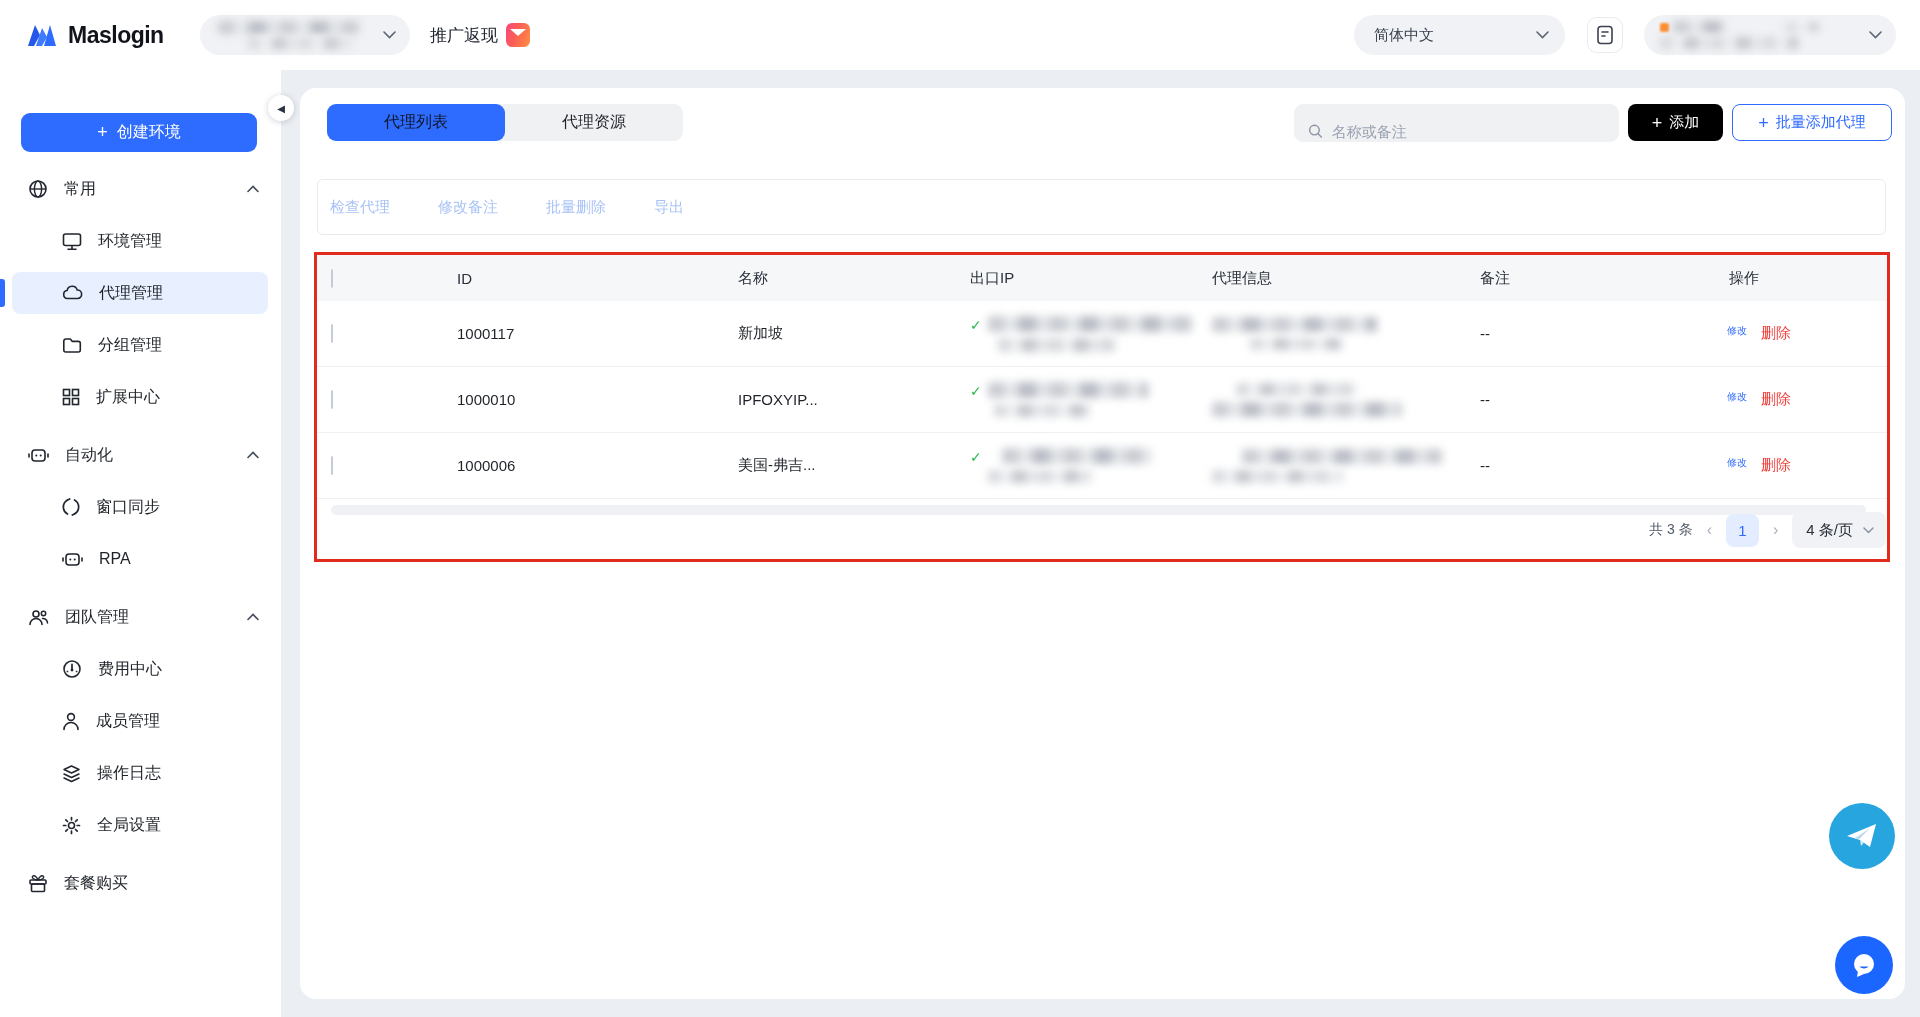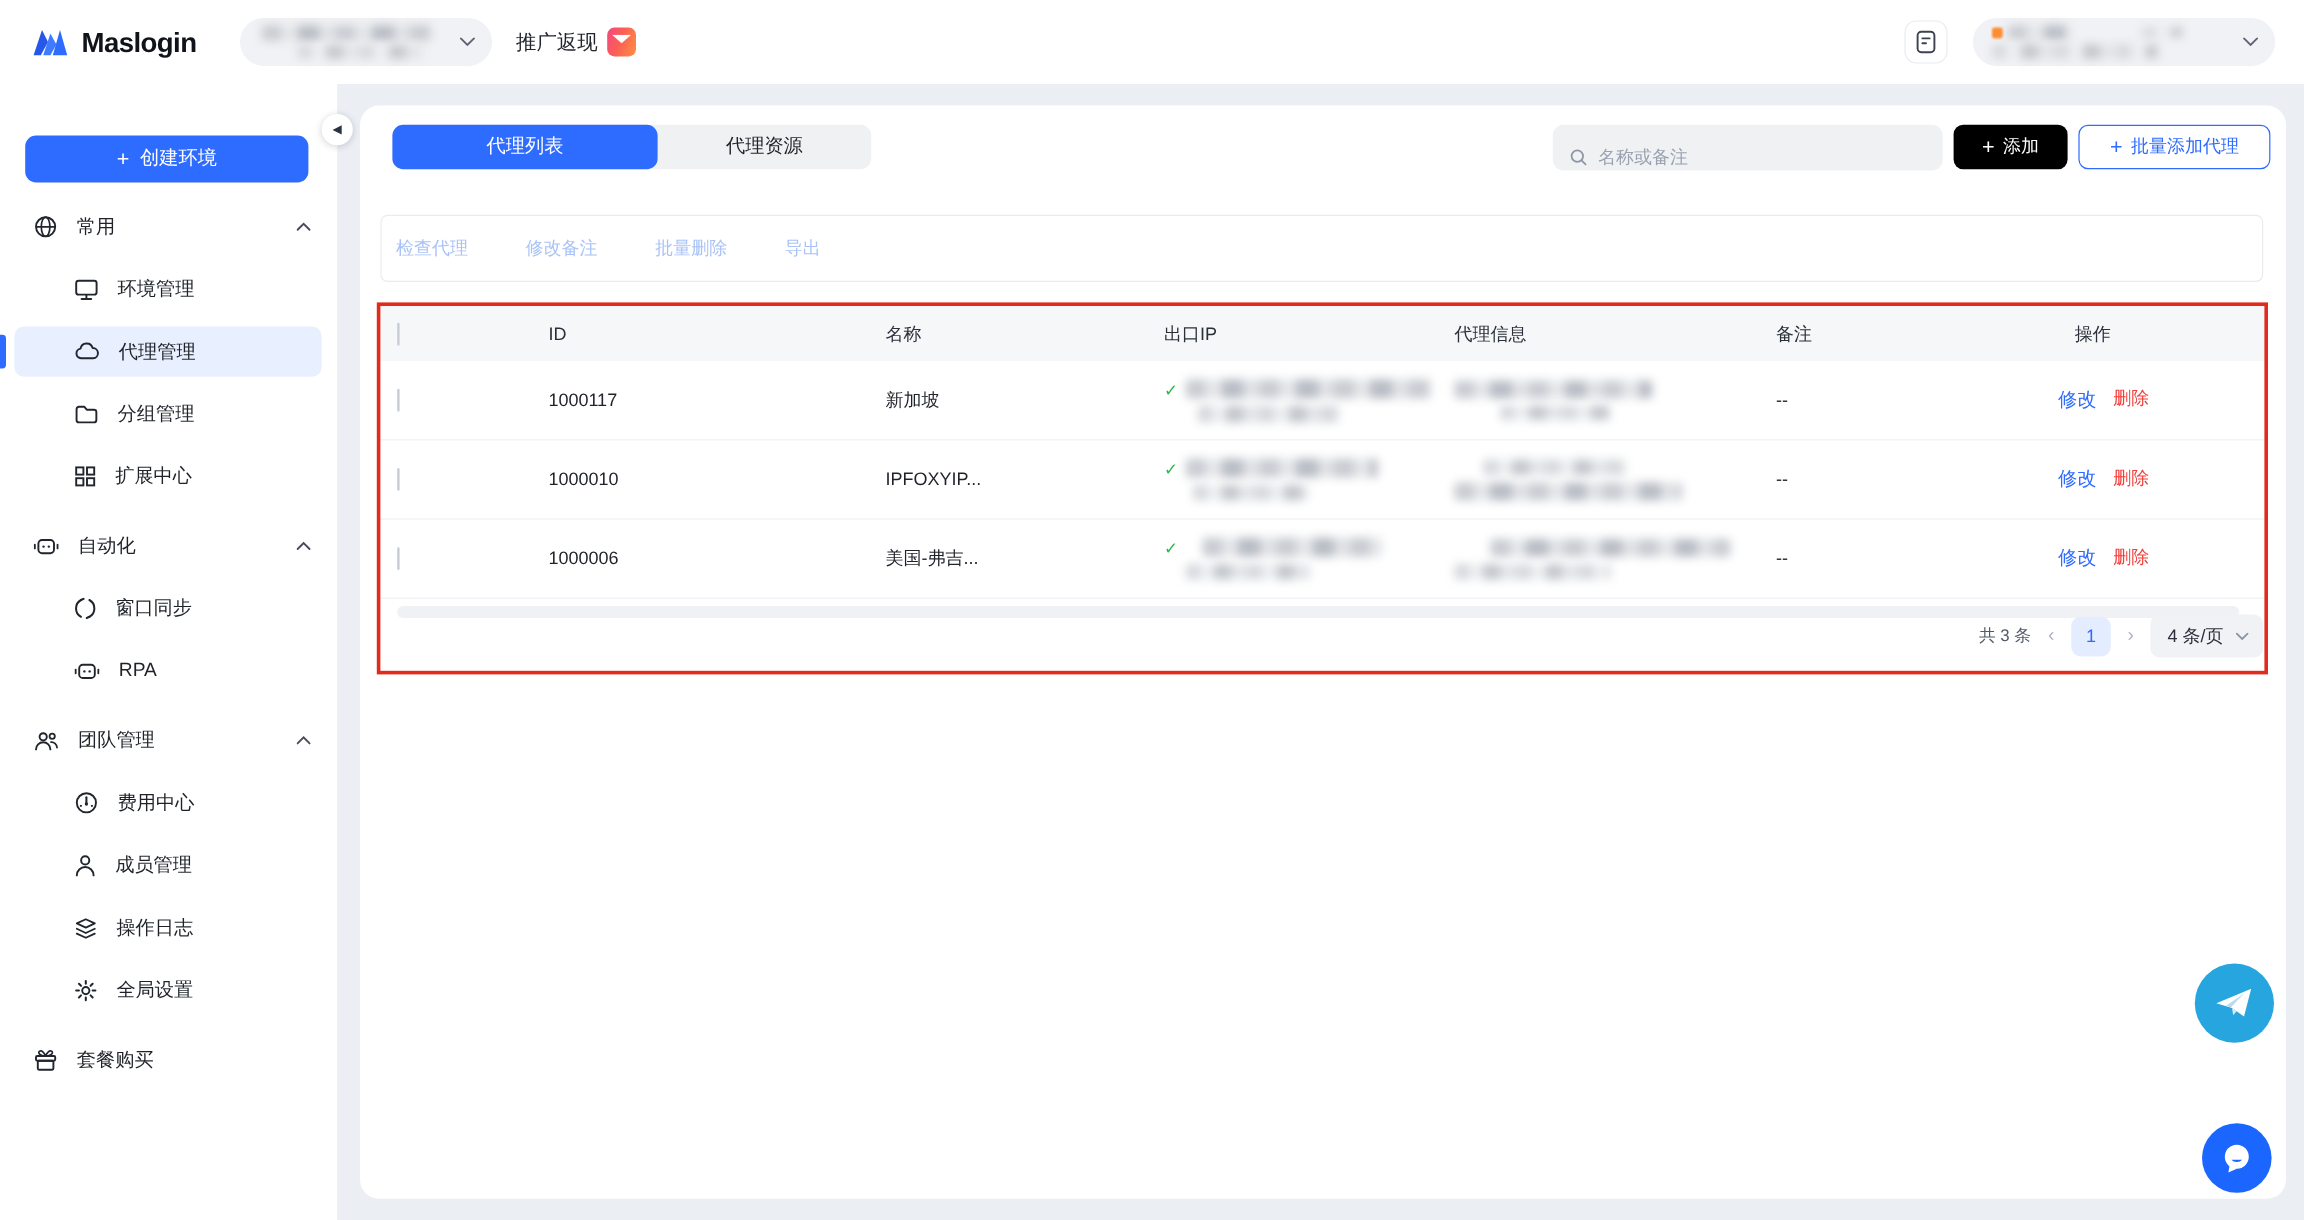--- a/index.html
+++ b/index.html
@@ -48,21 +48,21 @@
   .chev-up { width:12px; height:12px; }
   .collapse-btn { position:absolute; left:268px; top:95px; width:26px; height:26px; border-radius:50%; background:#fff;
     box-shadow:0 1px 6px rgba(40,50,70,.22); border:none; cursor:pointer; z-index:6;
     display:flex; align-items:center; justify-content:center; color:#2a3342; font-size:10px; }
   .collapse-btn::before { content:"◀"; }
 
   
   .card { position:absolute; left:300px; top:88px; width:1605px; height:911px; background:#fff; border-radius:16px; }
   .tabs { position:absolute; left:27px; top:16px; display:flex; background:#f0f1f3; border-radius:9px; }
   .tab { height:37px; display:flex; align-items:center; justify-content:center; font-size:16px; cursor:pointer; }
-  .tab.active { width:221px; background:#2e6bff; color:#ffffff; border-radius:9px; }
+  .tab.active { width:178px; background:#2e6bff; color:#0f172a; border-radius:9px; }
   .tab.idle { width:178px; color:#1f2329; }
   .search { position:absolute; left:994px; top:16px; width:325px; height:38px; background:#f0f1f3; border-radius:9px;
     display:flex; align-items:center; padding:16px 12px 0 14px; gap:9px; }
   .search input { border:none; outline:none; background:transparent; font-size:15px; color:#333; width:100%;
     font-family:inherit; }
   .search input::placeholder { color:#9aa2b1; }
   .btn-add { position:absolute; left:1328px; top:16px; width:95px; height:37px; background:#000000; border:none; border-radius:8px;
     color:#fff; font-size:15px; display:flex; align-items:center; justify-content:center; gap:7px; cursor:pointer; font-family:inherit; }
   .btn-bulk { position:absolute; left:1432px; top:16px; width:160px; height:37px; background:#fff; border:1.5px solid #2e6bff;
     border-radius:8px; color:#2e6bff; font-size:15px; display:flex; align-items:center; justify-content:center; gap:7px;
@@ -76,21 +76,21 @@
   .tr { display:grid; grid-template-columns:126px 281px 232px 242px 268px 235px 1fr; align-items:center; }
   .thead { height:46px; background:#f6f7f9; font-size:15px; color:#2a2f3a; }
   .trow { height:66px; border-bottom:1px solid #eef0f3; font-size:15px; color:#1f2329; }
   .cell { padding-left:16px; }
   .checkbox { width:18px; height:18px; border:1.5px solid #c6ccd6; border-radius:4px; background:#fff; cursor:pointer; }
   .ipcell { display:flex; align-items:flex-start; gap:6px; }
   .check-mark { color:#2bb84c; font-size:14px; font-weight:bold; line-height:14px; margin-top:2px; }
   .check-mark::before { content:"✓"; }
   .mask-lines { display:flex; flex-direction:column; gap:6px; }
   .actions { display:flex; gap:14px; padding-left:16px; }
-  .link-edit { color:#2e6bff; font-size:16px; cursor:pointer; }
+  .link-edit { color:#2e6bff; font-size:10px; cursor:pointer;margin-left:12px; }
   .link-del { color:#f0413d; font-size:15px; cursor:pointer; }
   .hscroll { margin:6px 0 0 16px; width:1535px; height:10px; background:#f0f1f4; border-radius:5px; }
 
   
   .pagination { position:absolute; top:424px; left:1290px; width:296px; height:36px; display:flex; align-items:center;
     justify-content:flex-end; gap:14px; font-size:14px; color:#515a68; }
   .pg-arrow { color:#aab2bf; font-size:16px; background:none; border:none; cursor:pointer; font-family:inherit; }
   .pg-page { width:33px; height:33px; border-radius:8px; background:#e4edff; color:#2e6bff; border:none; font-size:15px;
     display:flex; align-items:center; justify-content:center; cursor:pointer; font-family:inherit; }
   .pg-size { height:36px; padding:0 12px 0 14px; background:#f1f2f5; border-radius:8px; display:flex; align-items:center;
@@ -133,20 +133,26 @@
 
   <div class="promo">
     <span class="promo-label">推广返现</span>
     <span class="redpacket">
       <svg class="ic" width="16" height="12" viewBox="0 0 16 12">
         <path d="M0 0 L8 7 L16 0 Z" fill="#ffffff"></path>
       </svg>
     </span>
   </div>
 
+  <div class="pill lang-pill">
+    <span class="lang-label">简体中文</span>
+    <svg class="ic" width="13" height="8" viewBox="0 0 13 8">
+      <path d="M1 1 L6.5 6.5 L12 1" stroke="#5c6575" stroke-width="1.6" fill="none" stroke-linecap="round"></path>
+    </svg>
+  </div>
 
   <button class="doc-btn">
     <svg class="ic" width="18" height="20" viewBox="0 0 18 20">
       <rect x="2" y="1.5" width="14" height="17" rx="3" stroke="#3c4250" stroke-width="1.6" fill="none"></rect>
       <line x1="6" y1="7" x2="12" y2="7" stroke="#3c4250" stroke-width="1.6" stroke-linecap="round"></line>
       <line x1="6" y1="11" x2="9" y2="11" stroke="#3c4250" stroke-width="1.6" stroke-linecap="round"></line>
     </svg>
   </button>
 
   <div class="pill user-pill">

